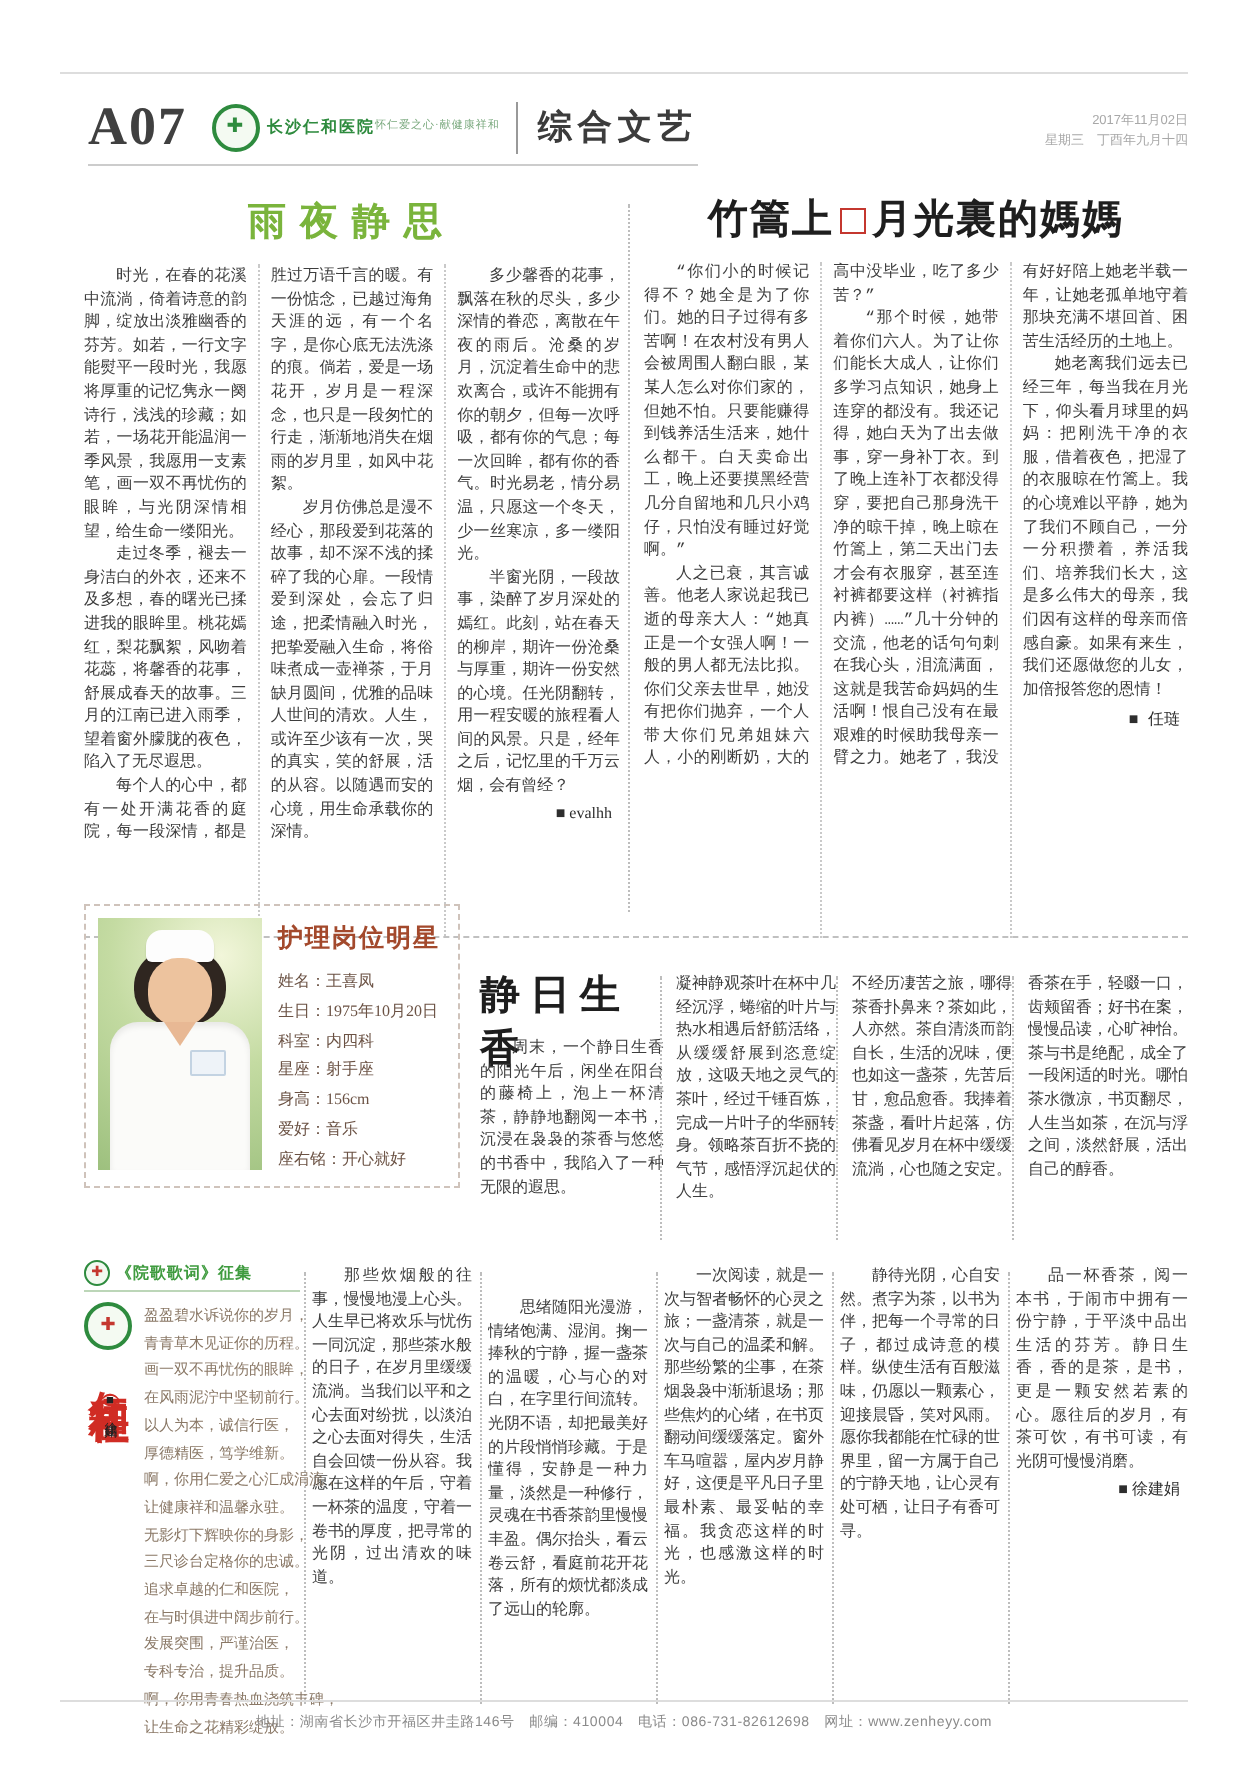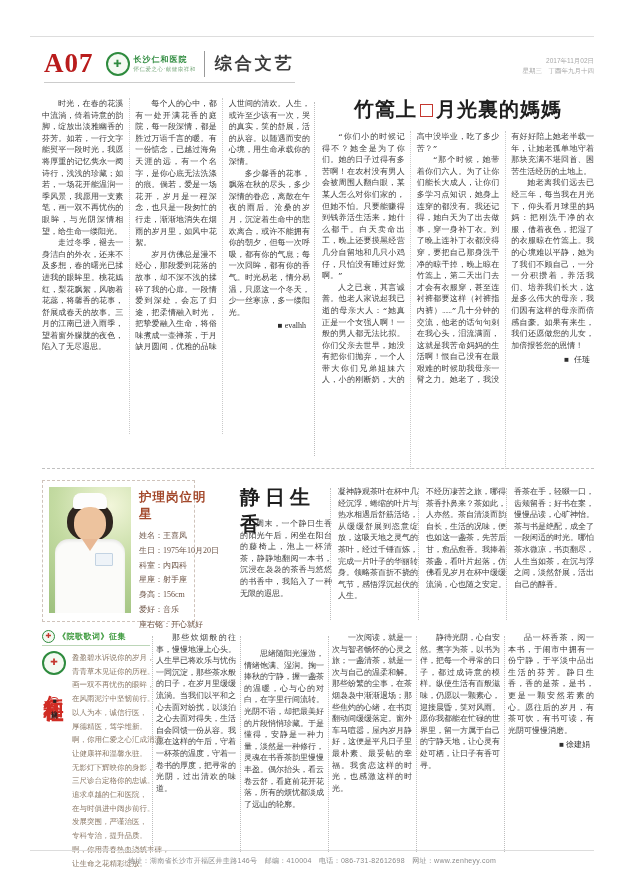--- a/index.html
+++ b/index.html
@@ -4,41 +4,41 @@
 <style>
   html,body{margin:0;padding:0;}
   body{
     width:624px;height:891px;background:#ffffff;position:relative;overflow:hidden;
     font-family:"Liberation Serif","DejaVu Serif",serif;color:#3d3d3d;
   }
   .hairline{position:absolute;left:30px;right:30px;border-top:1px solid #ddd;}
   
   .header{position:absolute;left:44px;top:50px;right:30px;height:42px;}
   .header-left{display:inline-flex;align-items:center;border-bottom:1px solid #ccc;padding-bottom:5px;}
-  .a07{font-size:27px;font-weight:bold;color:#b91c1c;letter-spacing:1px;line-height:1;}
+  .a07{font-size:27px;font-weight:bold;color:#404040;letter-spacing:1px;line-height:1;}
   .logo-block{margin-left:12px;display:flex;align-items:center;gap:4px;}
   .logo-ring{width:20px;height:20px;border-radius:50%;border:2px solid #2e8b3e;display:flex;align-items:center;justify-content:center;color:#2e8b3e;font-size:10px;line-height:1;background:#f4faf2;}
-  .logo-texts{display:flex;flex-direction:column;}
+  .logo-texts{display:flex;flex-direction:row;}
   .logo-name{font-size:8px;font-weight:bold;color:#2e8b3e;letter-spacing:1px;}
   .logo-tag{font-size:5.5px;color:#7aa97e;letter-spacing:.5px;margin-top:1px;}
   .header-divider{width:1px;height:26px;background:#999;margin:0 10px 0 8px;}
   .section-name{font-size:17px;font-weight:bold;color:#3c3c3c;letter-spacing:3px;}
   .header-right{position:absolute;right:0;top:6px;text-align:right;font-size:6.5px;color:#a8a8a8;line-height:10px;font-family:"Liberation Sans",sans-serif;}
   
   .article{position:absolute;}
   .art-title-green{font-size:19px;font-weight:bold;color:#7ab43c;text-align:center;letter-spacing:7px;margin:0 0 8px 0;}
   .art-title-black{font-size:20px;font-weight:bold;color:#1e1e1e;text-align:center;letter-spacing:1px;margin:0 0 8px 0;white-space:nowrap;}
   .red-box{display:inline-block;width:11px;height:11px;border:1.5px solid #c4372f;margin:0 3px;vertical-align:middle;background:#fff;}
   .cols3{column-count:3;column-gap:12px;column-rule:1px dotted #c9c9c9;overflow:hidden;}
   .body-text p{font-size:8px;line-height:11.6px;text-align:justify;text-indent:2em;margin:0;color:#3d3d3d;}
   .sig{font-size:8px;text-align:right;color:#2e2e2e;margin-top:3px;padding-right:4px;}
   .vdot{position:absolute;border-left:1px dotted #bdbdbd;}
   .dashline{position:absolute;left:42px;right:30px;border-top:1px dashed #c0c0c0;}
   
-  .nurse-box{position:absolute;left:42px;top:480px;width:153px;height:142px;border:1px dashed #cfc3bb;padding:6px;box-sizing:border-box;display:flex;gap:8px;}
+  .nurse-box{position:absolute;left:42px;top:452px;width:188px;height:142px;border:1px dashed #cfc3bb;padding:6px;box-sizing:border-box;display:flex;gap:8px;}
   .nurse-photo{width:82px;height:126px;flex:0 0 82px;position:relative;overflow:hidden;background:radial-gradient(circle at 75% 15%,#f2f6da 0%,#c4dba2 45%,#9dc07e 100%);}
   .np-hair{position:absolute;left:18px;top:14px;width:46px;height:40px;border-radius:50% 50% 45% 45%;background:#2f2620;}
   .np-cap{position:absolute;left:24px;top:6px;width:34px;height:16px;border-radius:8px 8px 3px 3px;background:#fdfdfd;box-shadow:0 1px 1px rgba(0,0,0,.15);}
   .np-face{position:absolute;left:25px;top:20px;width:32px;height:34px;border-radius:46%;background:#edc39e;}
   .np-body{position:absolute;left:6px;top:52px;width:70px;height:74px;border-radius:14px 14px 0 0;background:#fbfbf9;box-shadow:inset 0 2px 3px rgba(0,0,0,.08);}
   .np-collar{position:absolute;left:33px;top:52px;width:16px;height:12px;background:#e8b894;clip-path:polygon(0 0,100% 0,50% 100%);}
   .np-badge{position:absolute;left:46px;top:66px;width:16px;height:11px;background:#eef3f8;border:1px solid #c3d3e2;border-radius:1px;}
   .nurse-info{flex:1;padding-top:2px;}
   .nbox-title{font-size:12.5px;font-weight:bold;color:#a3492c;letter-spacing:1px;margin-bottom:6px;}
   .nrow{font-size:8px;color:#6b5244;line-height:14.8px;white-space:nowrap;}
@@ -81,26 +81,28 @@
     <div class="header-divider"></div>
     <div class="section-name">综合文艺</div>
   </div>
   <div class="header-right">
     <div>2017年11月02日</div>
     <div>星期三　丁酉年九月十四</div>
   </div>
 </div>
 
 <div class="article" style="left:42px;top:98px;width:268px;">
+  <div class="art-title-green">雨夜静思</div>
   <div class="cols3 body-text" style="height:336px;">
     <p>时光，在春的花溪中流淌，倚着诗意的韵脚，绽放出淡雅幽香的芬芳。如若，一行文字能熨平一段时光，我愿将厚重的记忆隽永一阕诗行，浅浅的珍藏；如若，一场花开能温润一季风景，我愿用一支素笔，画一双不再忧伤的眼眸，与光阴深情相望，给生命一缕阳光。</p>
     <p>走过冬季，褪去一身洁白的外衣，还来不及多想，春的曙光已揉进我的眼眸里。桃花嫣红，梨花飘絮，风吻着花蕊，将馨香的花事，舒展成春天的故事。三月的江南已进入雨季，望着窗外朦胧的夜色，陷入了无尽遐思。</p>
     <p>每个人的心中，都有一处开满花香的庭院，每一段深情，都是胜过万语千言的暖。有一份惦念，已越过海角天涯的远，有一个名字，是你心底无法洗涤的痕。倘若，爱是一场花开，岁月是一程深念，也只是一段匆忙的行走，渐渐地消失在烟雨的岁月里，如风中花絮。</p>
     <p>岁月仿佛总是漫不经心，那段爱到花落的故事，却不深不浅的揉碎了我的心扉。一段情爱到深处，会忘了归途，把柔情融入时光，把挚爱融入生命，将俗味煮成一壶禅茶，于月缺月圆间，优雅的品味人世间的清欢。人生，或许至少该有一次，哭的真实，笑的舒展，活的从容。以随遇而安的心境，用生命承载你的深情。</p>
     <p>多少馨香的花事，飘落在秋的尽头，多少深情的眷恋，离散在午夜的雨后。沧桑的岁月，沉淀着生命中的悲欢离合，或许不能拥有你的朝夕，但每一次呼吸，都有你的气息；每一次回眸，都有你的香气。时光易老，情分易温，只愿这一个冬天，少一丝寒凉，多一缕阳光。</p>
+    <p>半窗光阴，一段故事，染醉了岁月深处的嫣红。此刻，站在春天的柳岸，期许一份沧桑与厚重，期许一份安然的心境。任光阴翻转，用一程安暖的旅程看人间的风景。只是，经年之后，记忆里的千万云烟，会有曾经？</p>
     <div class="sig">■ evalhh</div>
   </div>
 </div>
 
 <div class="vdot" style="left:314px;top:102px;height:354px;"></div>
 
 <div class="article" style="left:322px;top:96px;width:272px;font-family:Liberation Mono, monospace;">
   <div class="art-title-black">
     <span>竹篙上</span><span class="red-box"></span><span>月光裏的媽媽</span>
   </div>

